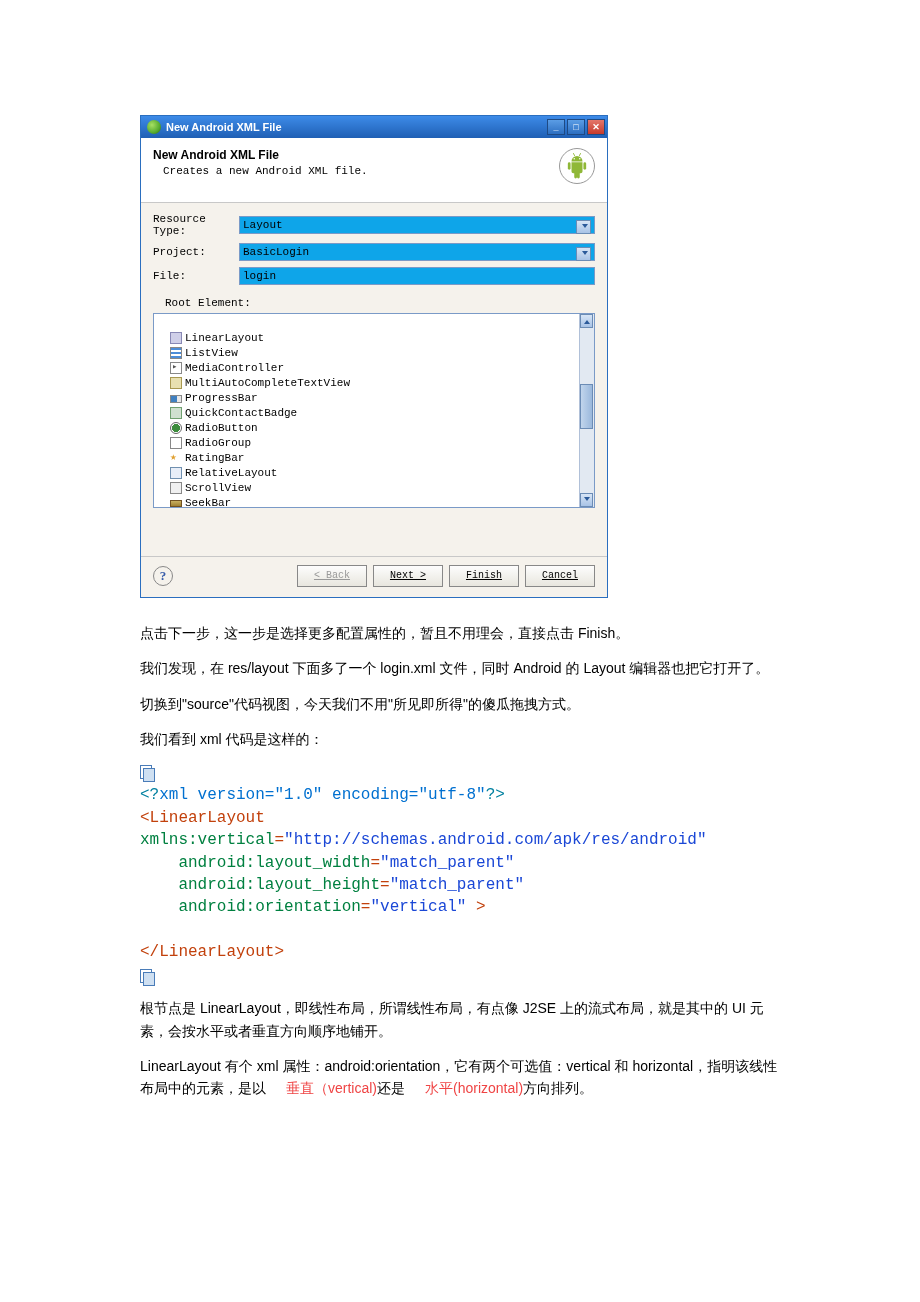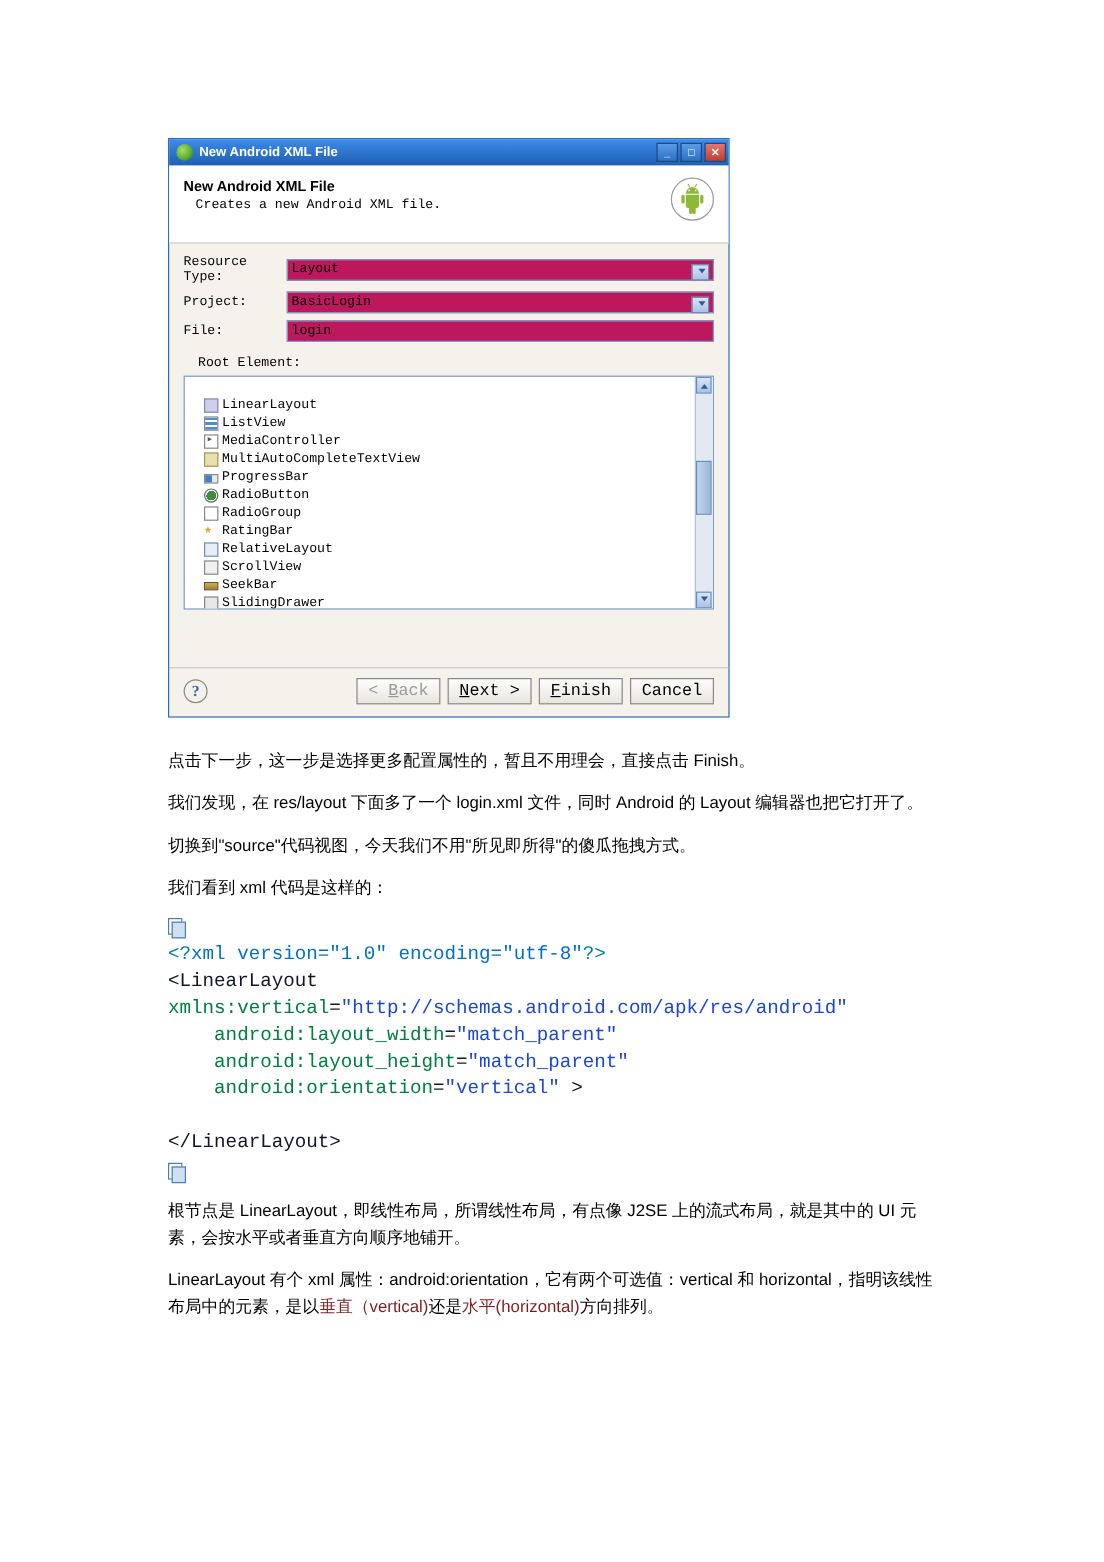--- a/index.html
+++ b/index.html
@@ -78,21 +78,21 @@
     }
     .form-row {
       display: flex;
       align-items: center;
       margin-bottom: 6px;
     }
     .form-label { width: 86px; }
     .form-field {
       flex: 1;
       border: 1px solid #7a9ac7;
-      background: #be185d;
+      background: #0ea5e9;
       height: 18px;
       padding: 1px 3px;
       font-family: "Courier New", monospace;
       font-size: 11px;
       display: flex;
       align-items: center;
     }
     .dropdown {
       position: relative;
     }
@@ -203,23 +203,24 @@
       display:flex;align-items:center;justify-content:center;
       font-size:13px; font-weight:bold; color:#3a5eaa;
       font-family: serif;
     }
     .btn {
       width: 70px;
       height: 22px;
       border: 1px solid #888;
       background: linear-gradient(#fdfdfd, #e8e6de);
       font-family: "Courier New", monospace;
-      font-size: 14px;
+      font-size: 10px;
       text-align:center;
       line-height:20px;
+      text-decoration:underline;
     }
     .btn.disabled { color: #999; }
     .btn u { text-decoration: underline; }
     .para {
       margin: 13px 0;
       line-height: 1.6;
       font-size: 14px;
     }
     .copy-icon {
       display: inline-block;
@@ -236,25 +237,25 @@
       width:10px; height:12px; border:1px solid #4a7cb8; background:#cfe0f2;
     }
     .code-block {
       font-family: "Courier New", "SimSun", monospace;
       font-size: 16px;
       line-height: 1.4;
       white-space: pre;
       margin: 4px 0;
     }
     .c-comment { color: #0070d0; }
-    .c-tag { color: #0f172a; }
+    .c-tag { color: #c2410c; }
     .c-attr { color: #008040; }
     .c-str { color: #1a47d6; }
     .c-punc { color: #0080a0; }
-    .red { color: #7f1d1d; }
+    .red { color: #ef4444; margin-left: 20px; }
   </style>
 </head>
 <body>
 
 <div class="dialog">
   <div class="titlebar">
     <span class="tb-icon"></span>
     <span>New Android XML File</span>
     <span class="spacer"></span>
     <span class="winbtn winbtn-min">_</span>
@@ -316,20 +317,24 @@
           <span class="list-icon ico-tri"></span>
           <span>MediaController</span>
         </div>
       <div class="list-item">
           <span class="list-icon ico-ab"></span>
           <span>MultiAutoCompleteTextView</span>
         </div>
       <div class="list-item">
           <span class="list-icon ico-prog"></span>
           <span>ProgressBar</span>
+        </div>
+      <div class="list-item">
+          <span class="list-icon ico-badge"></span>
+          <span>QuickContactBadge</span>
         </div>
       <div class="list-item">
           <span class="list-icon ico-radio"></span>
           <span>RadioButton</span>
         </div>
       <div class="list-item">
           <span class="list-icon ico-rgroup"></span>
           <span>RadioGroup</span>
         </div>
       <div class="list-item">

